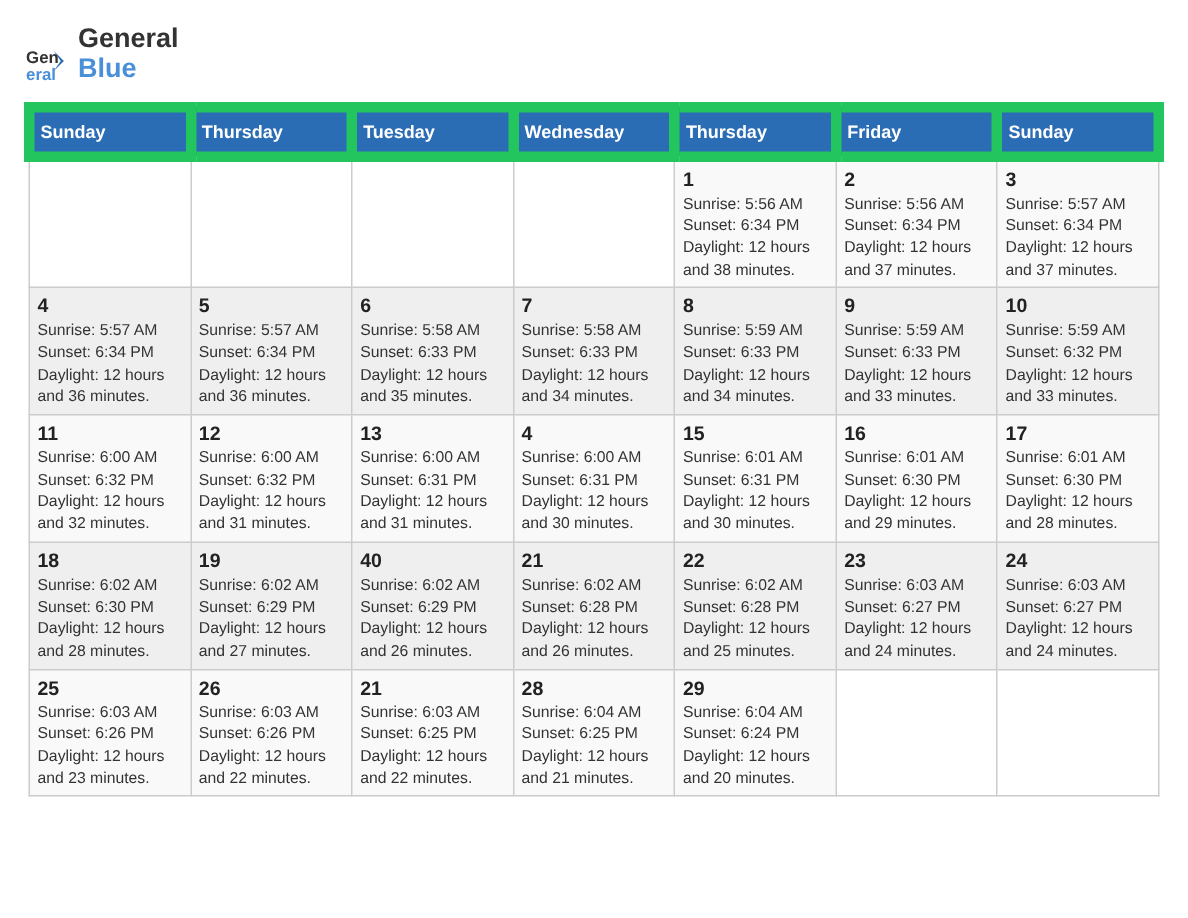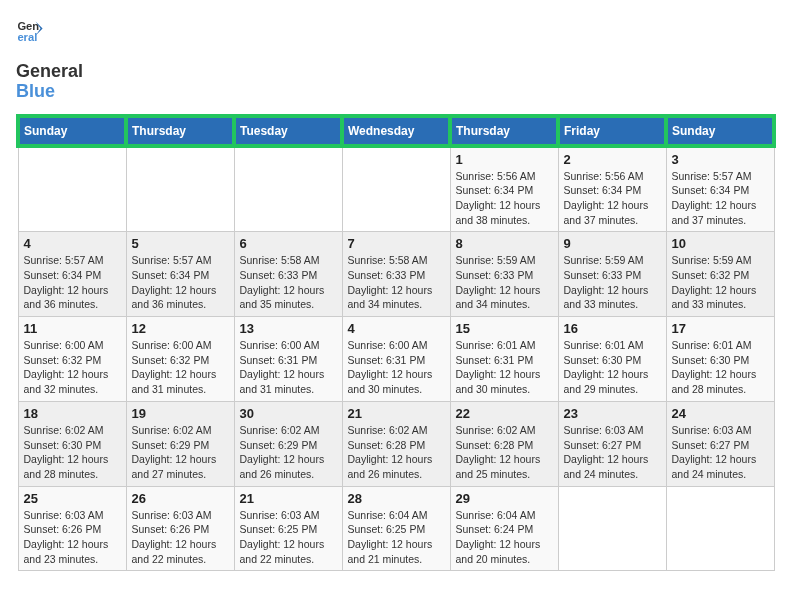--- a/index.html
+++ b/index.html
@@ -11,23 +11,22 @@
       padding: 16px;
     }
     .header {
       display: flex;
       align-items: flex-start;
       justify-content: space-between;
       margin-bottom: 12px;
     }
     .logo {
       display: flex;
-      align-items: flex-start;
-      gap: 18px;
-      flex-direction: column;
+      align-items: flex-end;
+      gap: 8px;
     }
     .logo-text {
       font-size: 18px;
       font-weight: bold;
       color: #333;
       line-height: 1.1;
     }
     .logo-text span {
       color: #4a90d9;
     }
@@ -54,21 +53,21 @@
       border-collapse: collapse;
       font-size: 11px;
     }
     .calendar thead tr th {
       background: #2a6db5;
       color: #fff;
       padding: 6px 4px;
       text-align: left;
       font-size: 12px;
       font-weight: bold;
-      border: 4px solid #22c55e;
+      border: 7px solid #22c55e;
     }
     .calendar tbody tr td {
       border: 1px solid #ccc;
       vertical-align: top;
       padding: 4px 5px;
       width: calc(100% / 7);
       min-height: 80px;
       background: #fff;
     }
     .calendar tbody tr:nth-child(odd) td {
@@ -209,21 +208,21 @@
       <tr>
         <td>
           <span class="day-num">18</span>
           <div class="day-info">Sunrise: 6:02 AM<br>Sunset: 6:30 PM<br>Daylight: 12 hours<br>and 28 minutes.</div>
         </td>
         <td>
           <span class="day-num">19</span>
           <div class="day-info">Sunrise: 6:02 AM<br>Sunset: 6:29 PM<br>Daylight: 12 hours<br>and 27 minutes.</div>
         </td>
         <td>
-          <span class="day-num">30</span>
+          <span class="day-num">40</span>
           <div class="day-info">Sunrise: 6:02 AM<br>Sunset: 6:29 PM<br>Daylight: 12 hours<br>and 26 minutes.</div>
         </td>
         <td>
           <span class="day-num">21</span>
           <div class="day-info">Sunrise: 6:02 AM<br>Sunset: 6:28 PM<br>Daylight: 12 hours<br>and 26 minutes.</div>
         </td>
         <td>
           <span class="day-num">22</span>
           <div class="day-info">Sunrise: 6:02 AM<br>Sunset: 6:28 PM<br>Daylight: 12 hours<br>and 25 minutes.</div>
         </td>

